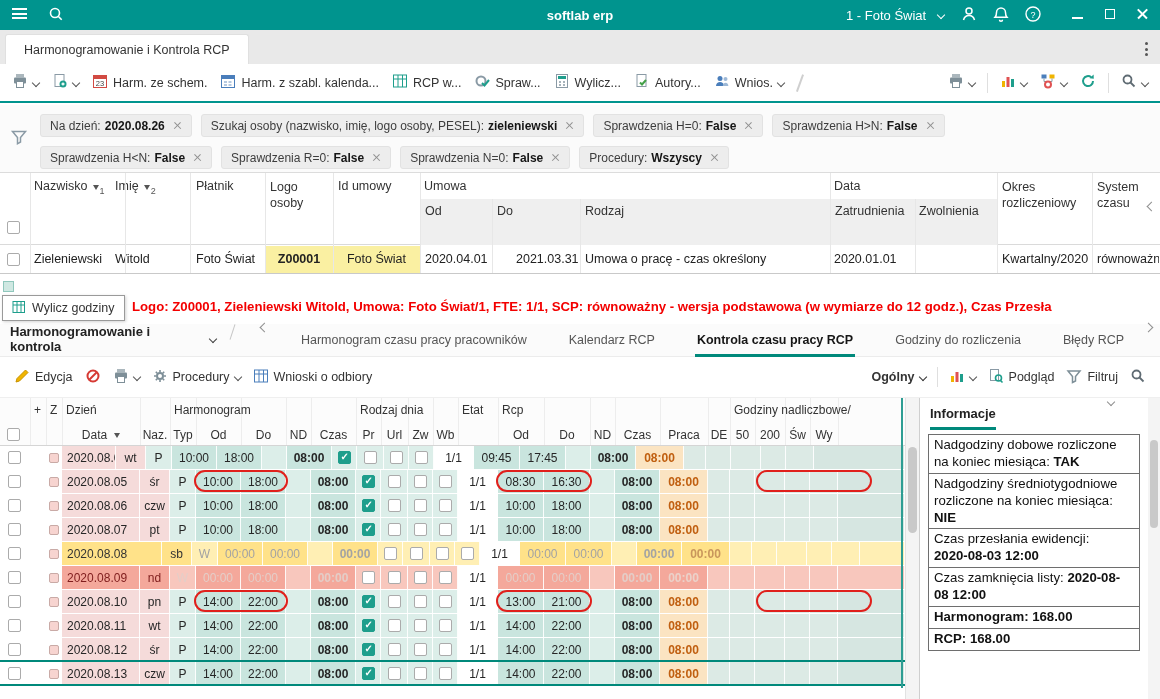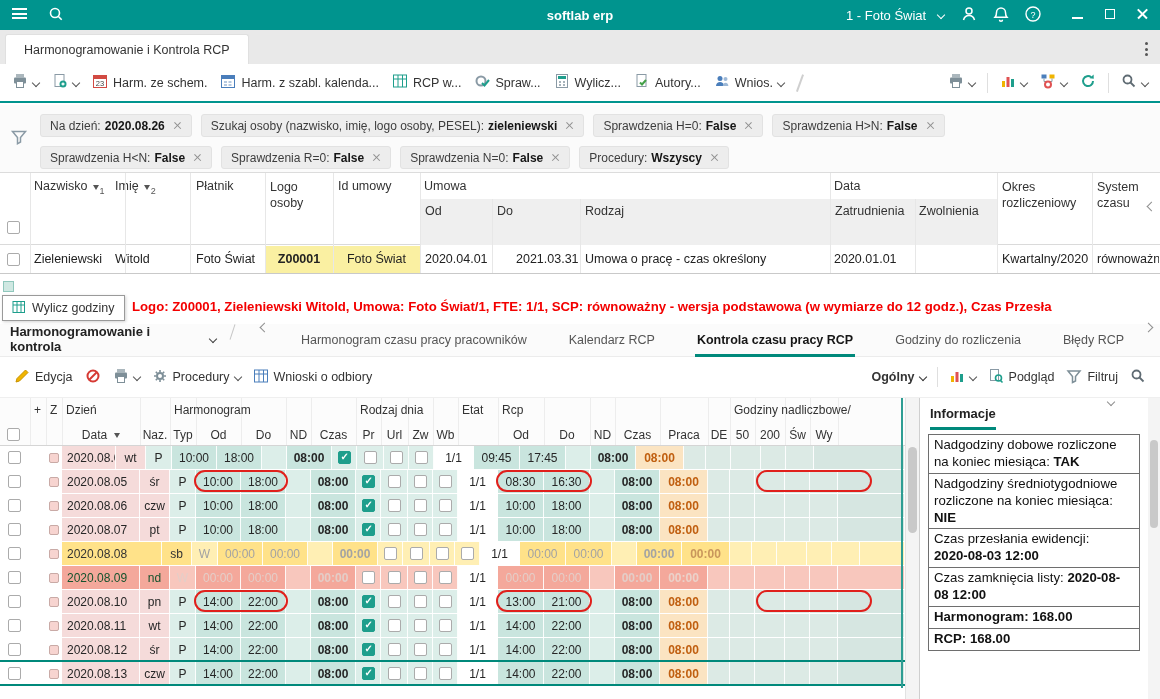--- a/index.html
+++ b/index.html
@@ -106,21 +106,21 @@
 .g2row .c-or{background:#FBE4C2;color:#C05F10}
 .g2row.sat .c-pink,.g2row.sat .c-tl,.g2row.sat .c-or{background:#FFE289}
 .g2row.sat .c-lt,.g2row.sat .c-lt2,.g2row.sat .c-fill{background:#FFEFB4}
 .g2row.sat .c-tl,.g2row.sat .c-lt{color:#A3A3A3}
 .g2row.sat .c-or{color:#C9965C}
 .g2row.sat .c-pink{color:#333}
 .g2row.sun .c-pink,.g2row.sun .c-tl,.g2row.sun .c-or{background:#F4A89B}
 .g2row.sun .c-lt,.g2row.sun .c-lt2,.g2row.sun .c-fill{background:#F8C7BD}
 .g2row.sun .c-tl,.g2row.sun .c-lt{color:#E4CEC8}
 .g2row.sun .c-or{color:#EBD2CA}
-.g2row.sun .c-pink{color:#14532d}
+.g2row.sun .c-pink{color:#7f1d1d}
 .cb{width:13px;height:13px;background:#fff;border:1px solid #ABABAB;border-radius:2px;display:inline-block;position:relative;cursor:pointer}
 .cb.on{background:#1E9E8C;border-color:#1E9E8C}
 .cb.on::after{content:'✓';color:#fff;font-size:10px;font-weight:bold;position:absolute;left:2px;top:-1px}
 .cb.zb{width:10px;height:10px;background:#F7D4D0;border-color:#C9AAA6}
 .red-oval{position:absolute;top:0;height:22px;border:2.5px solid #E0201C;border-radius:11px;z-index:4;pointer-events:none}
 .grid-edge{position:absolute;left:901px;top:398px;height:290px;width:2px;background:#2E9D93;z-index:5}
 
 
 .vscroll{position:absolute;top:398px;bottom:0;left:905px;width:14px;background:#F4F4F4;border-left:1px solid #E2E2E2}
 .vthumb{position:absolute;top:49px;left:2px;width:9px;height:86px;background:#C9C9C9;border-radius:5px;cursor:pointer}

